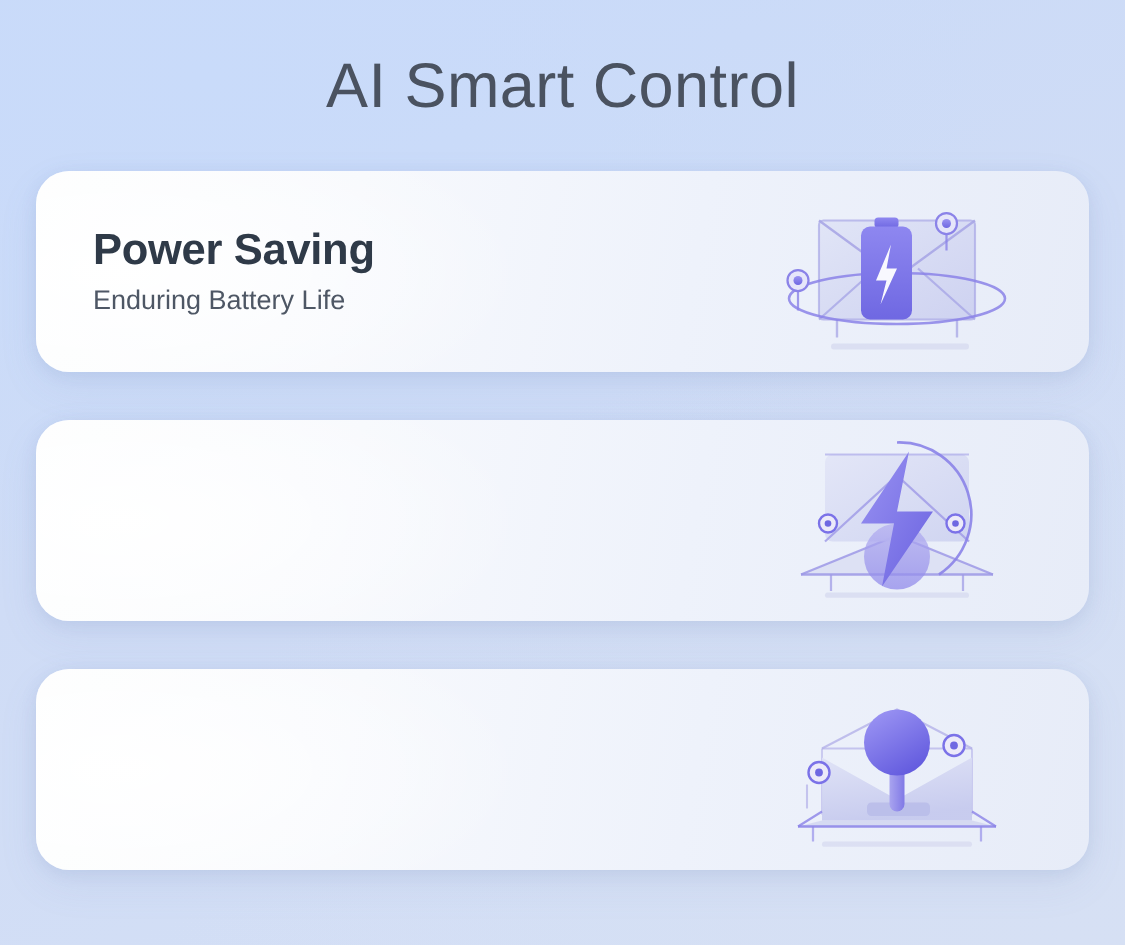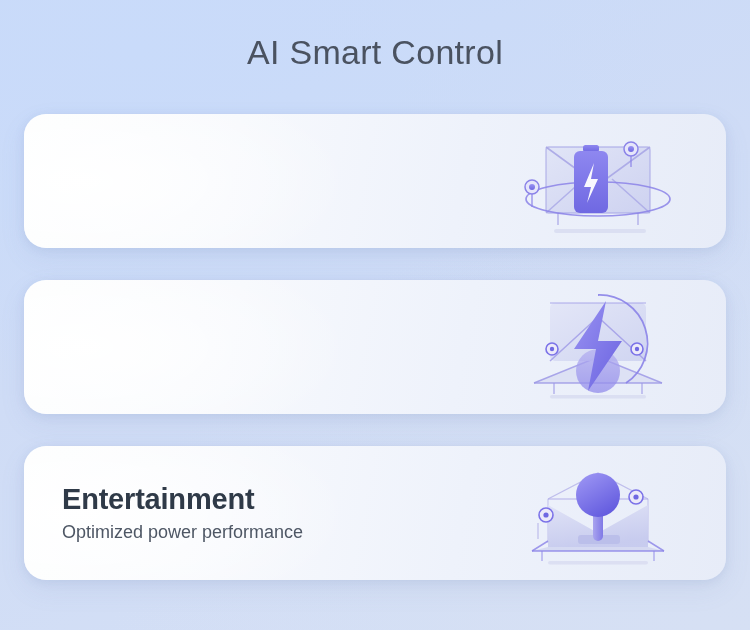--- a/index.html
+++ b/index.html
@@ -24,21 +24,21 @@
       linear-gradient(160deg, #c9daf8 0%, #cfdcf6 45%, #d5e0f5 100%);
   }
 
   
   .page-title {
     position: absolute;
     top: 34px;
     left: 0;
     width: 750px;
     text-align: center;
-    font-size: 34px;
+    font-size: 42px;
     font-weight: 400;
     letter-spacing: 0.3px;
     color: #4a5260;
     line-height: 1.1;
   }
 
   
   .card-list {
     position: absolute;
     top: 114px;
@@ -104,20 +104,24 @@
 </head>
 <body>
 
 <div id="screen">
 
   <div class="page-title">AI Smart Control</div>
 
   <div class="card-list">
 
     <div class="card">
+      <div class="card-text">
+        <div class="card-title">Power Saving</div>
+        <div class="card-sub">Enduring Battery Life</div>
+      </div>
 
       <div class="card-art">
         <svg viewBox="0 0 200 120" xmlns="http://www.w3.org/2000/svg">
           <defs>
             <linearGradient id="g1box" x1="0" y1="0" x2="1" y2="1">
               <stop offset="0%" stop-color="#dfe3f6"></stop>
               <stop offset="100%" stop-color="#c9cdef"></stop>
             </linearGradient>
             <linearGradient id="g1bat" x1="0" y1="0" x2="0" y2="1">
               <stop offset="0%" stop-color="#8e87f0"></stop>
@@ -195,24 +199,20 @@
           <circle cx="139" cy="62" r="2.2" fill="#6f68e2"></circle>
 
           <circle cx="100" cy="84" r="22" fill="url(#g2circ)" opacity="0.72"></circle>
 
           <path d="M108 14 L76 62 L98 62 L90 104 L124 54 L100 54 Z" fill="url(#g2bolt)"></path>
         </svg>
       </div>
     </div>
 
     <div class="card">
-      <div class="card-text">
-        <div class="card-title">Entertainment</div>
-        <div class="card-sub">Optimized power performance</div>
-      </div>
 
       <div class="card-art">
         <svg viewBox="0 0 200 120" xmlns="http://www.w3.org/2000/svg">
           <defs>
             <linearGradient id="g3base" x1="0" y1="0" x2="0.3" y2="1">
               <stop offset="0%" stop-color="#dfe2f6"></stop>
               <stop offset="100%" stop-color="#c6caee"></stop>
             </linearGradient>
             <linearGradient id="g3ball" x1="0.2" y1="0" x2="0.8" y2="1">
               <stop offset="0%" stop-color="#9b94f3"></stop>

